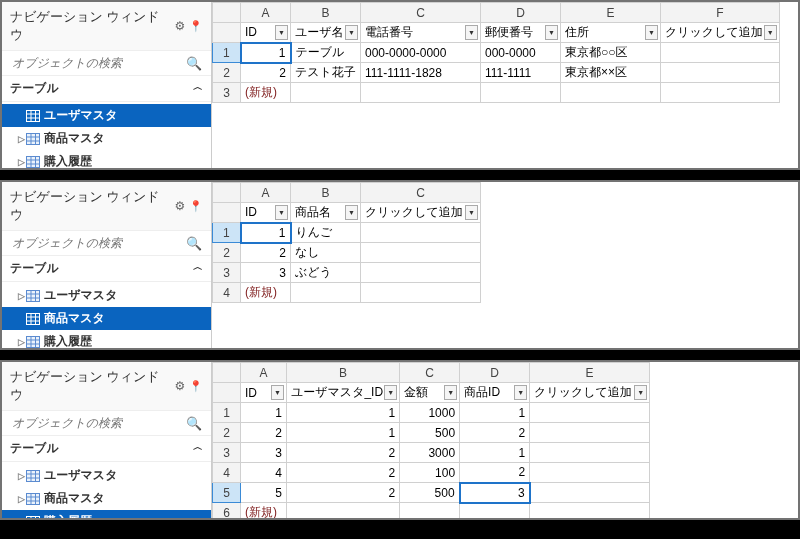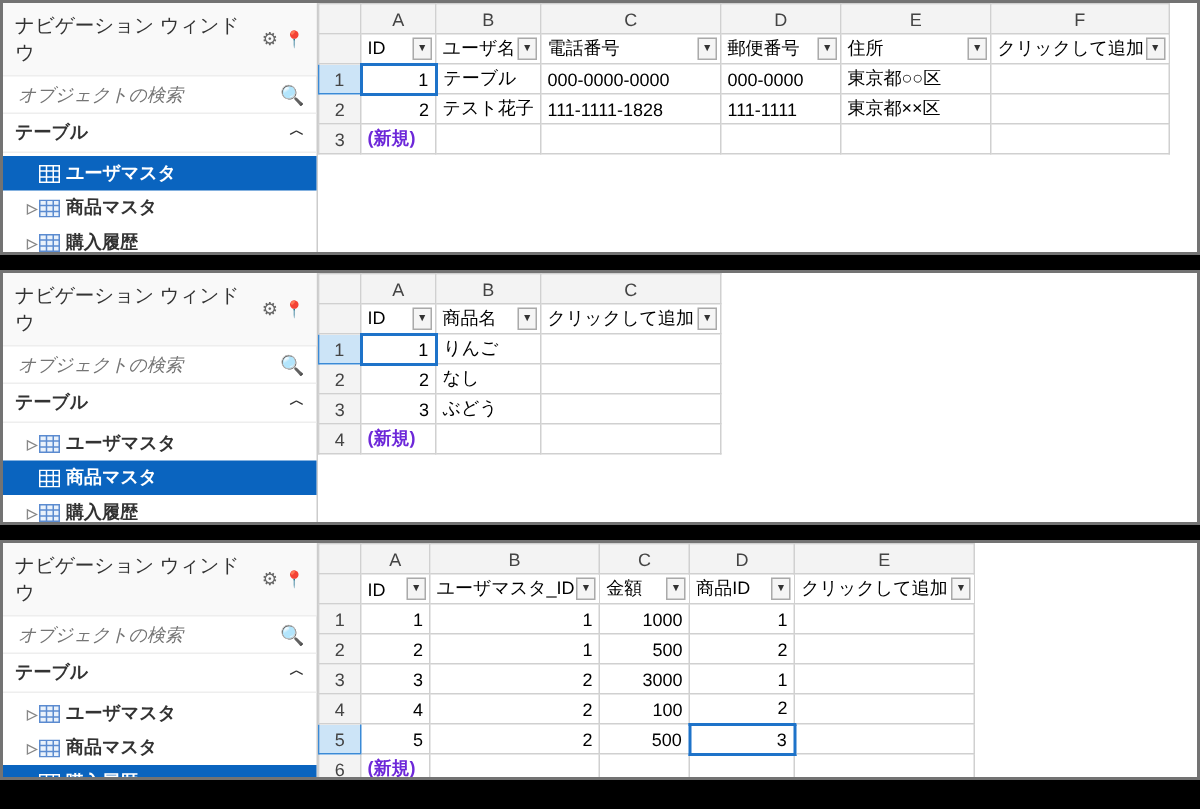--- a/index.html
+++ b/index.html
@@ -138,21 +138,21 @@
     height: 15px;
     border: 1px solid #aaa;
     background: #f5f5f5;
     display: flex;
     align-items: center;
     justify-content: center;
     font-size: 7px;
     color: #333;
   }
   .sheet td.num { text-align: right; }
-  .sheet td.new { color: #6d28d9; font-weight: bold; }
+  .sheet td.new { color: #7f1d1d; }
   .rowhead.active { background: #cce4f7; border-color:#3a8ad6; }
   td.cell-sel { border: 2px solid #1e73c9 !important; }
 </style>
 </head>
 <body>
 
 <div id="root">
     <div class="panel" style="height:170px">
     <div class="nav">
     <div class="nav-header">

